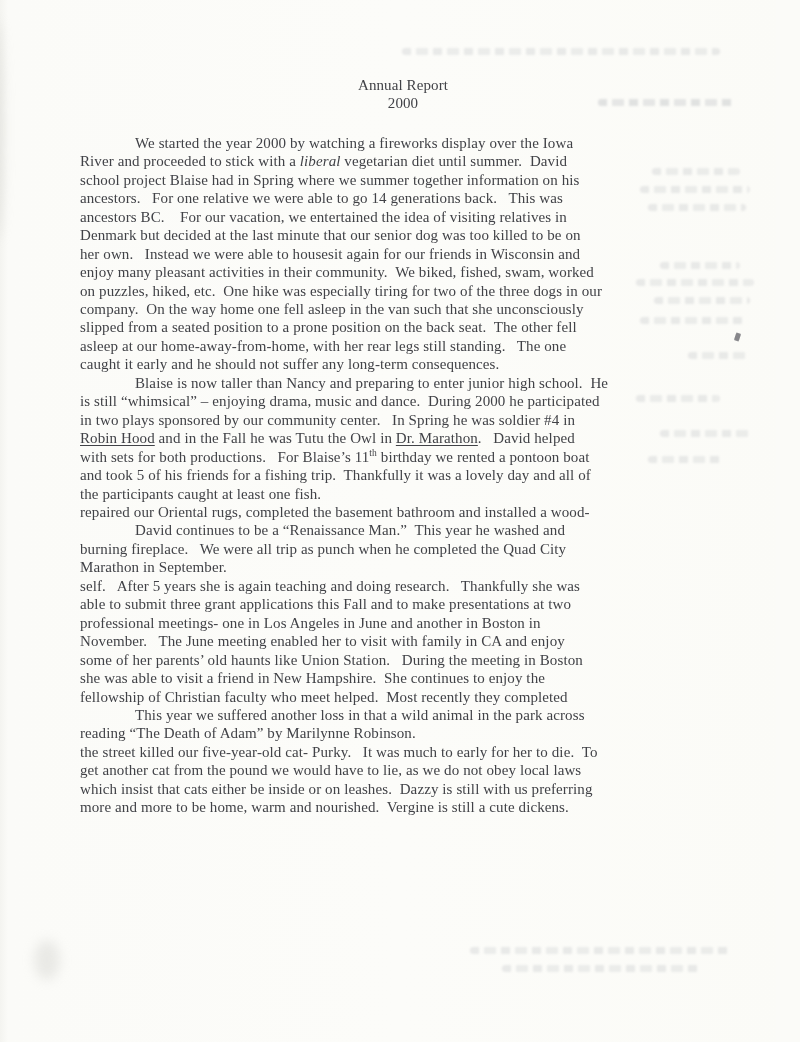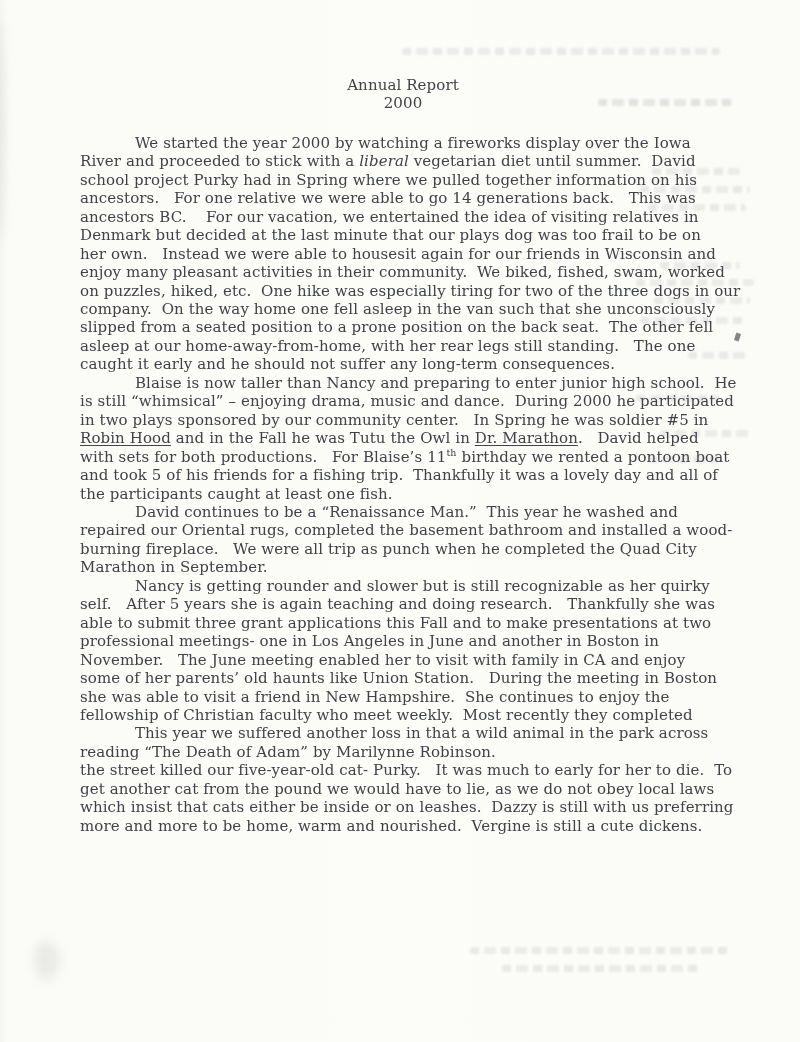--- a/index.html
+++ b/index.html
@@ -5,20 +5,21 @@
   html,body{margin:0;padding:0;}
   body{
     width:800px;height:1042px;
     background:#fbfbf8;
     font-family:"DejaVu Serif","Liberation Serif",serif;
     overflow:hidden;
   }
   .page{
     position:relative;width:776px;height:1042px;
     background:linear-gradient(90deg,#f4f4f0 0px,#fbfbf8 8px,#fcfcf9 400px,#fbfbf7 800px);
+    font-family:Liberation Serif, serif;
   }
   .doc{
     position:absolute;left:80px;top:76px;width:680px;
     color:#414247;
     font-size:15px;line-height:18.45px;
     letter-spacing:.1px;
   }
   .title-block{width:646px;text-align:center;margin-bottom:21px;}
   .title-line{white-space:pre;}
   .body-lines .line{white-space:pre;}
@@ -72,50 +73,49 @@
   <div class="smudge" style="left:-10px;top:20px;width:14px;height:220px;"></div>
 
   <div class="doc">
     <div class="title-block">
       <div class="title-line">Annual Report</div>
       <div class="title-line">2000</div>
     </div>
     <div class="body-lines">
         <div class="line indent"><span>We started the year 2000 by watching a fireworks display over the Iowa</span></div>
         <div class="line"><span>River and proceeded to stick with a </span><span class="it">liberal</span><span> vegetarian diet until summer.  David</span></div>
-        <div class="line"><span>school project Purky had in Spring where we pulled together information on his</span></div>
+        <div class="line"><span>school project Blaise had in Spring where we summer together information on his</span></div>
         <div class="line"><span>ancestors.   For one relative we were able to go 14 generations back.   This was</span></div>
         <div class="line"><span>ancestors BC.    For our vacation, we entertained the idea of visiting relatives in</span></div>
-        <div class="line"><span>Denmark but decided at the last minute that our plays dog was too frail to be on</span></div>
+        <div class="line"><span>Denmark but decided at the last minute that our senior dog was too killed to be on</span></div>
         <div class="line"><span>her own.   Instead we were able to housesit again for our friends in Wisconsin and</span></div>
         <div class="line"><span>enjoy many pleasant activities in their community.  We biked, fished, swam, worked</span></div>
         <div class="line"><span>on puzzles, hiked, etc.  One hike was especially tiring for two of the three dogs in our</span></div>
         <div class="line"><span>company.  On the way home one fell asleep in the van such that she unconsciously</span></div>
         <div class="line"><span>slipped from a seated position to a prone position on the back seat.  The other fell</span></div>
         <div class="line"><span>asleep at our home-away-from-home, with her rear legs still standing.   The one</span></div>
         <div class="line"><span>caught it early and he should not suffer any long-term consequences.</span></div>
         <div class="line indent"><span>Blaise is now taller than Nancy and preparing to enter junior high school.  He</span></div>
         <div class="line"><span>is still “whimsical” – enjoying drama, music and dance.  During 2000 he participated</span></div>
-        <div class="line"><span>in two plays sponsored by our community center.   In Spring he was soldier #5 in</span></div>
+        <div class="line"><span>in two plays sponsored by our community center.   In Spring he was soldier #4 in</span></div>
         <div class="line"><span class="ul">Robin Hood</span><span> and in the Fall he was Tutu the Owl in </span><span class="ul">Dr. Marathon</span><span>.   David helped</span></div>
         <div class="line"><span>with sets for both productions.   For Blaise’s 11</span><sup>th</sup><span> birthday we rented a pontoon boat</span></div>
         <div class="line"><span>and took 5 of his friends for a fishing trip.  Thankfully it was a lovely day and all of</span></div>
         <div class="line"><span>the participants caught at least one fish.</span></div>
+        <div class="line"><span>repaired our Oriental rugs, completed the basement bathroom and installed a wood-</span></div>
         <div class="line indent"><span>David continues to be a “Renaissance Man.”  This year he washed and</span></div>
-        <div class="line"><span>repaired our Oriental rugs, completed the basement bathroom and installed a wood-</span></div>
         <div class="line"><span>burning fireplace.   We were all trip as punch when he completed the Quad City</span></div>
         <div class="line"><span>Marathon in September.</span></div>
-        <div class="line indent"><span>Nancy is getting rounder and slower but is still recognizable as her quirky</span></div>
         <div class="line"><span>self.   After 5 years she is again teaching and doing research.   Thankfully she was</span></div>
         <div class="line"><span>able to submit three grant applications this Fall and to make presentations at two</span></div>
         <div class="line"><span>professional meetings- one in Los Angeles in June and another in Boston in</span></div>
         <div class="line"><span>November.   The June meeting enabled her to visit with family in CA and enjoy</span></div>
         <div class="line"><span>some of her parents’ old haunts like Union Station.   During the meeting in Boston</span></div>
         <div class="line"><span>she was able to visit a friend in New Hampshire.  She continues to enjoy the</span></div>
-        <div class="line"><span>fellowship of Christian faculty who meet weekly.  Most recently they completed</span></div>
+        <div class="line"><span>fellowship of Christian faculty who meet helped.  Most recently they completed</span></div>
         <div class="line indent"><span>This year we suffered another loss in that a wild animal in the park across</span></div>
         <div class="line"><span>reading “The Death of Adam” by Marilynne Robinson.</span></div>
         <div class="line"><span>the street killed our five-year-old cat- Purky.   It was much to early for her to die.  To</span></div>
         <div class="line"><span>get another cat from the pound we would have to lie, as we do not obey local laws</span></div>
         <div class="line"><span>which insist that cats either be inside or on leashes.  Dazzy is still with us preferring</span></div>
         <div class="line"><span>more and more to be home, warm and nourished.  Vergine is still a cute dickens.</span></div>
       </div>
   </div>
 
 </div>

